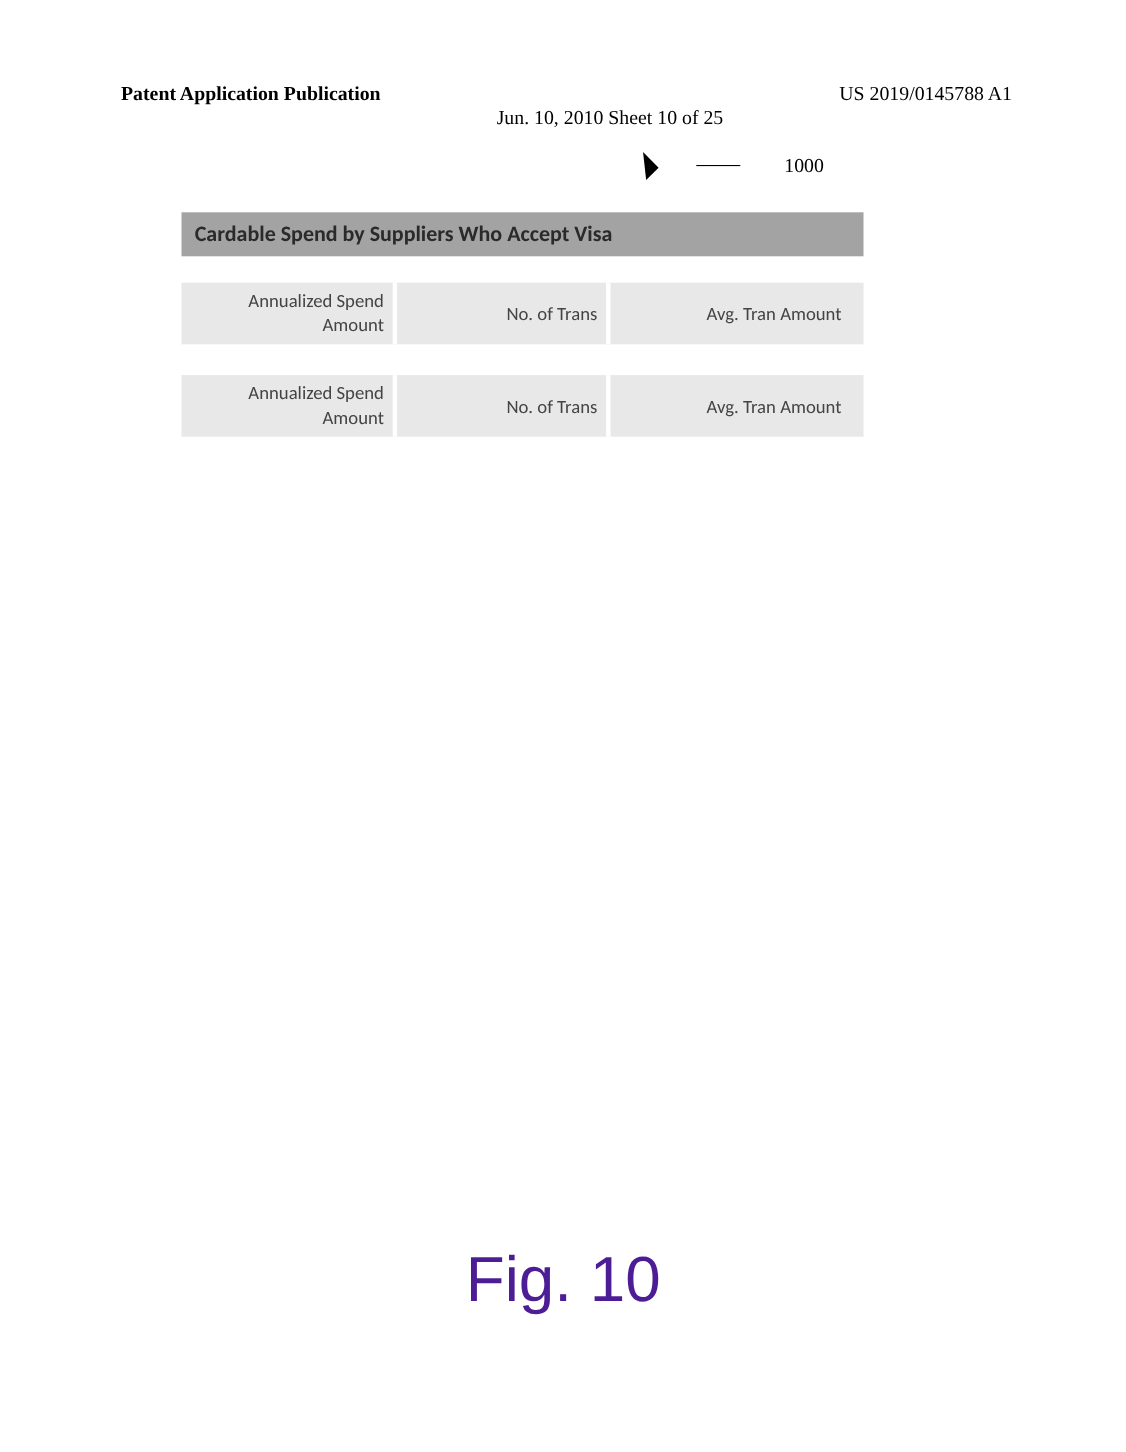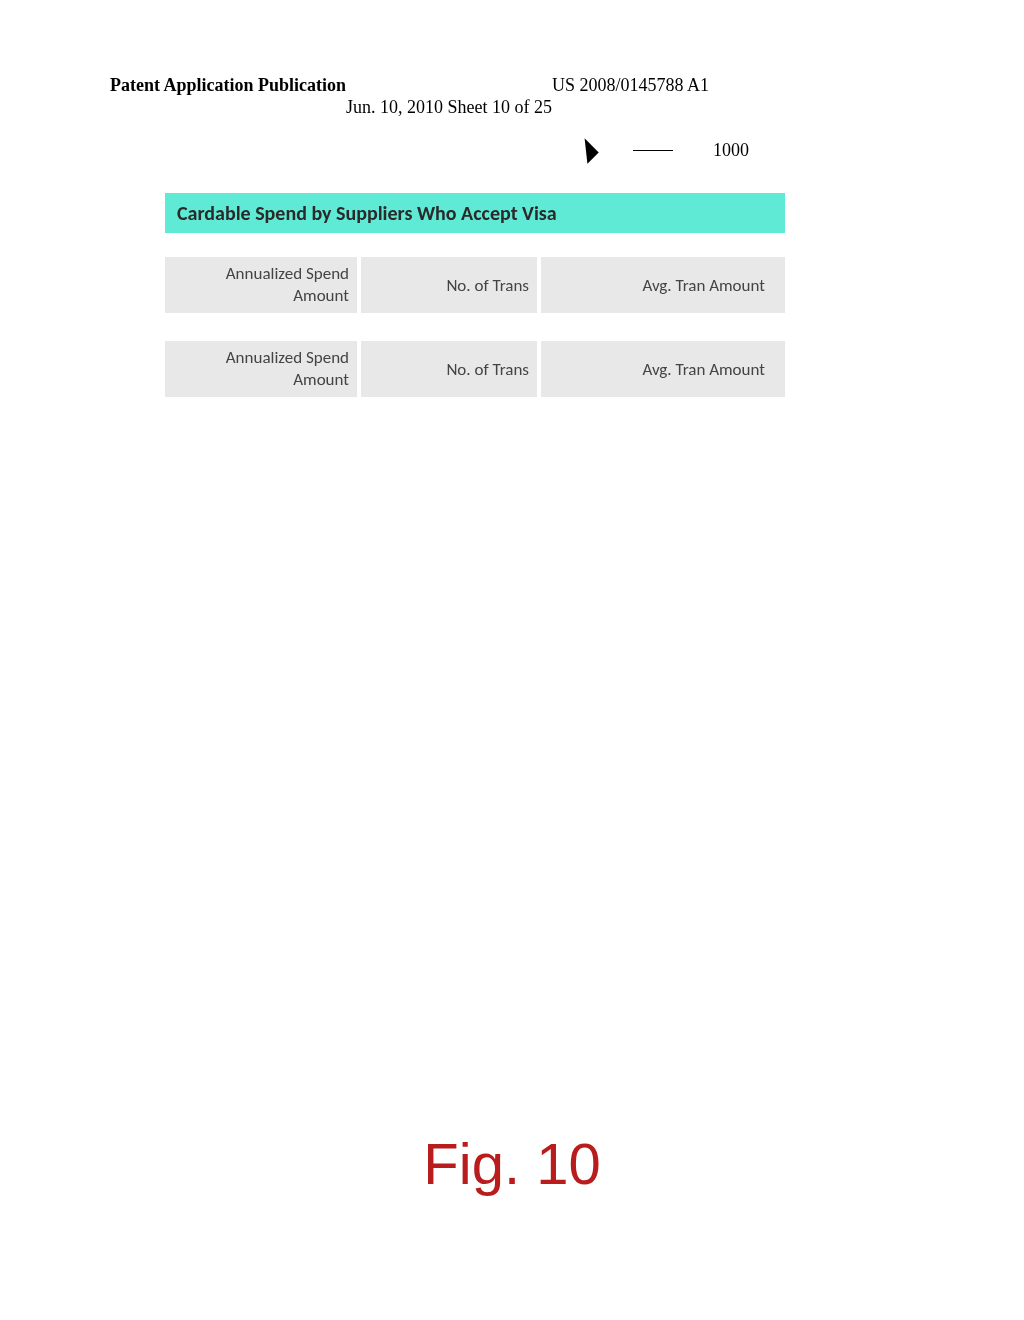--- a/index.html
+++ b/index.html
@@ -13,22 +13,23 @@
       height: 1320px;
       background: #ffffff;
       font-family: "Times New Roman", Times, serif;
       position: relative;
     }
     
     .page-header {
       position: absolute;
       top: 75px;
       left: 110px;
-      right: 132px;
+      right: 104px;
       display: flex;
+      justify-content: space-between;
       font-size: 18px;
       color: #000;
     }
     
     .header-left {
       font-weight: bold;
     }
     
     .header-center {
       font-weight: normal;
@@ -71,21 +72,21 @@
     }
     
     .content-area {
       position: absolute;
       top: 193px;
       left: 165px;
       width: 620px;
     }
     
     .title-bar {
-      background: #5eead4;
+      background: #a3a3a3;
       padding: 8px 12px;
       font-family: "Segoe UI", Calibri, sans-serif;
       font-size: 20px;
       font-weight: bold;
       color: #2a2a2a;
       margin-bottom: 24px;
     }
     
     .column-headers {
       display: flex;
@@ -104,21 +105,21 @@
     }
     
     .col-1 {
       width: 192px;
       text-align: right;
       justify-content: flex-end;
       line-height: 1.3;
     }
     
     .col-2 {
-      width: 176px;
+      width: 190px;
       justify-content: flex-end;
     }
     
     .col-3 {
       flex: 1;
       text-align: center;
       justify-content: flex-end;
       padding-right: 20px;
     }
     
@@ -128,30 +129,30 @@
     }
     
     .figure-caption {
       position: absolute;
       top: 1130px;
       left: 0;
       right: 0;
       text-align: center;
       font-family: Arial, Helvetica, sans-serif;
       font-size: 58px;
-      color: #b91c1c;
+      color: #4c1d95;
     }
   </style>
 </head>
 <body>
 
 <div class="page-header">
   <span class="header-left">Patent Application Publication</span>
   <span class="header-center">Jun. 10, 2010  Sheet 10 of 25</span>
-  <span class="header-right">US 2008/0145788 A1</span>
+  <span class="header-right">US 2019/0145788 A1</span>
 </div>
 
 <div class="figure-label">
   <span class="arrow-icon"></span>
   <span class="leader-line"></span>
   <span class="figure-number">1000</span>
 </div>
 
 <div class="content-area">
 

